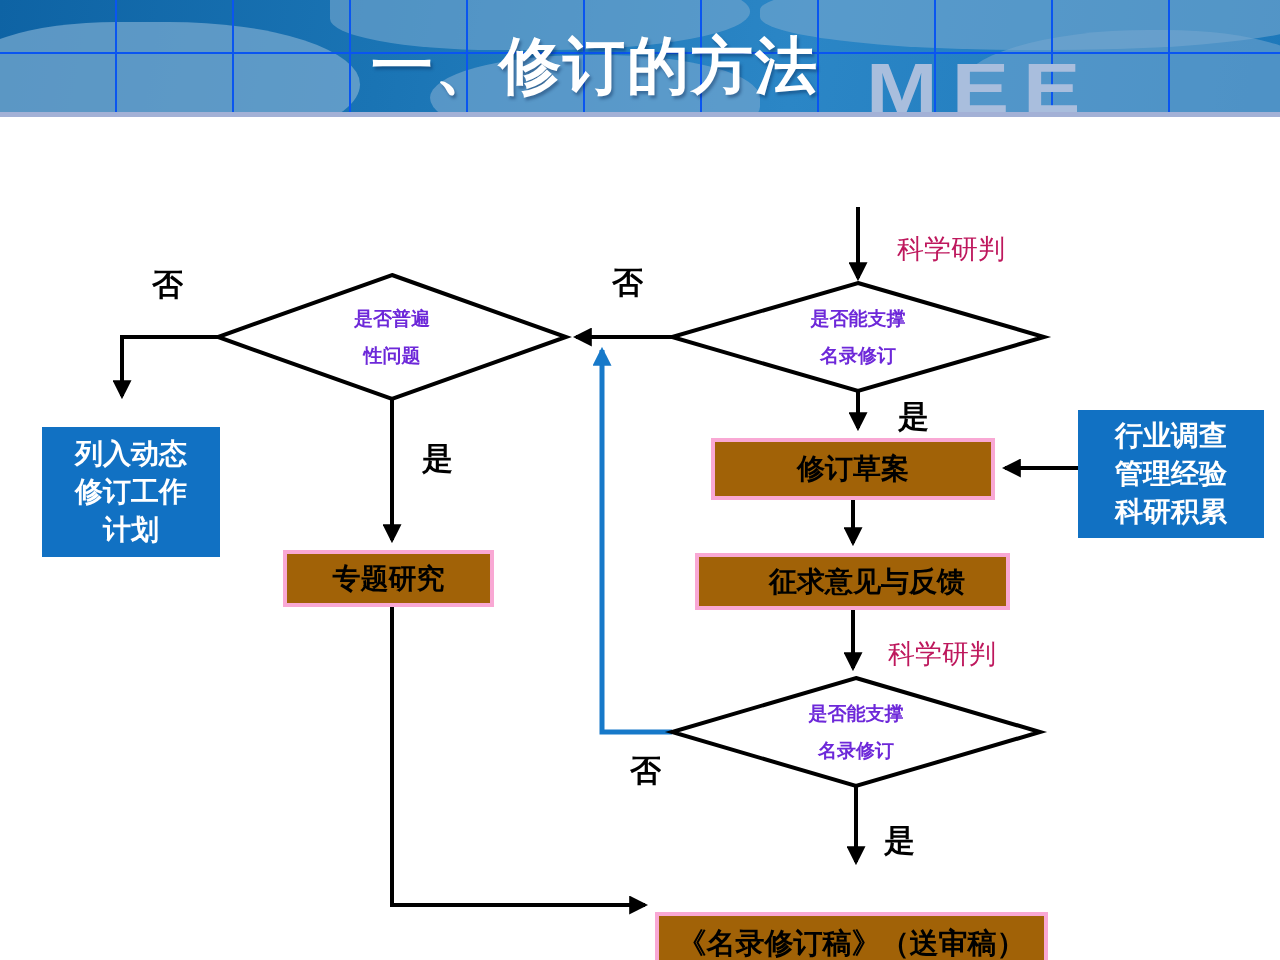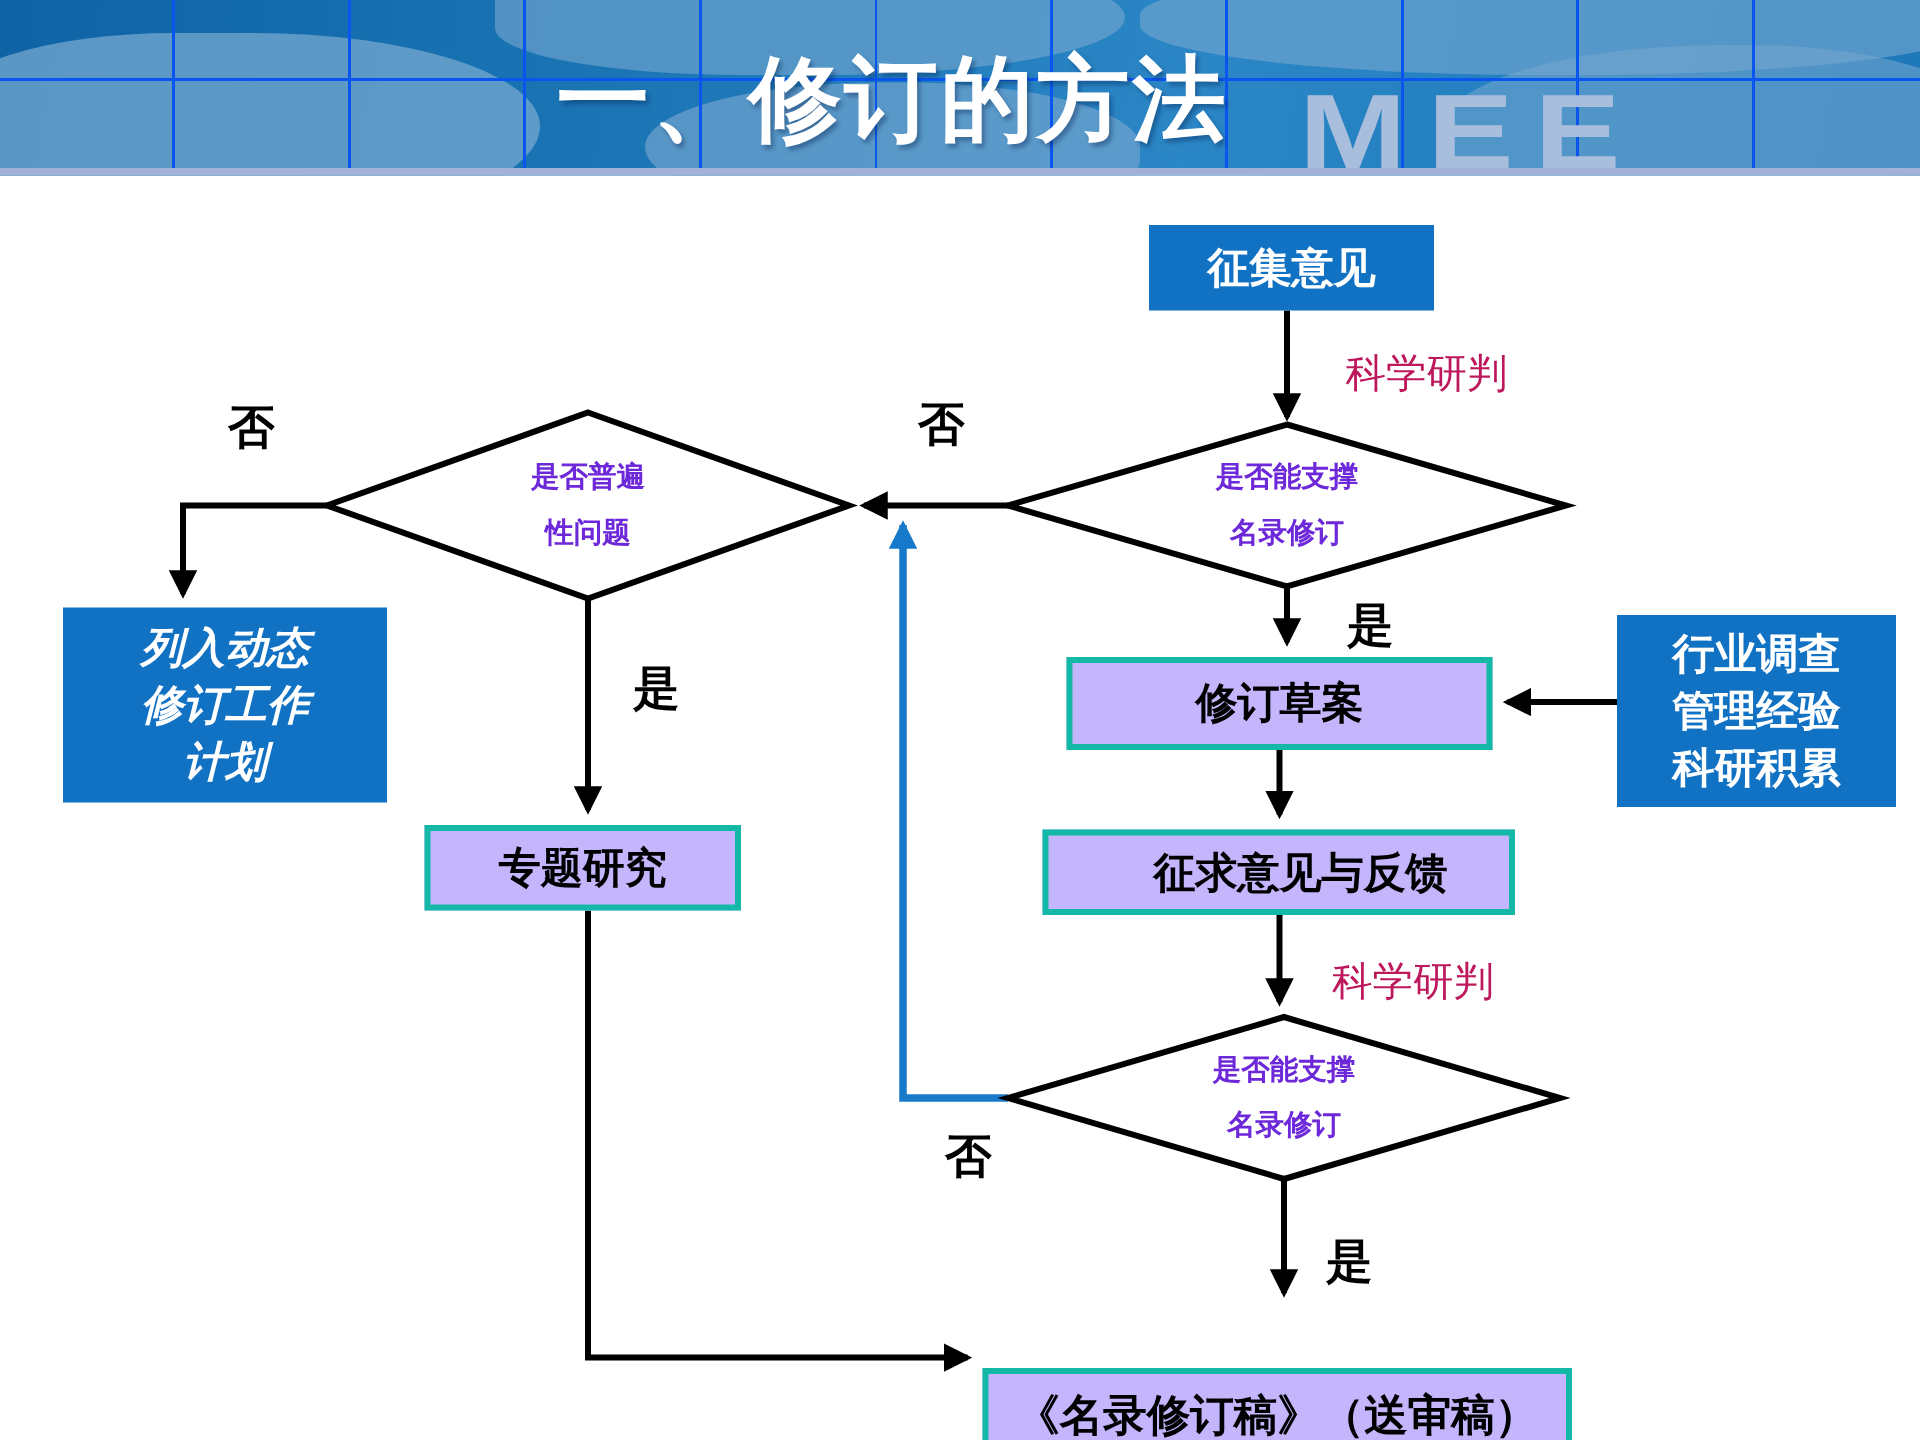--- a/index.html
+++ b/index.html
@@ -38,31 +38,31 @@
     transform:scaleY(.82);transform-origin:top left;
   }
 
   
   .flow-svg{position:absolute;left:0;top:0;width:1280px;height:960px;}
   .node{
     position:absolute;display:flex;align-items:center;justify-content:center;
     text-align:center;font-weight:bold;white-space:pre-line;box-sizing:border-box;
   }
   .node-blue{background:#1171c3;color:#ffffff;font-size:28px;line-height:38px;}
-  .node-outline{background:#c4b5fd;border:4px solid #14b8a6;color:#000000;font-size:28px;}
+  .node-outline{background:#a16207;border:4px solid #f9a8d4;color:#000000;font-size:28px;}
   .diamond-text{
     position:absolute;display:flex;align-items:center;justify-content:center;
     text-align:center;font-weight:bold;color:#6d28d9;font-size:19px;line-height:37px;
     white-space:pre-line;
   }
   .edge-label{position:absolute;font-weight:bold;color:#000000;font-size:31px;}
   .edge-label-red{position:absolute;font-weight:normal;color:#be185d;font-size:27px;}
 
   .n-collect{left:766px;top:150px;width:190px;height:57px;}
-  .n-plan{left:42px;top:405px;width:216px;height:130px;font-style:italic;}
+  .n-plan{left:42px;top:427px;width:178px;height:130px;}
   .n-sources{left:1078px;top:410px;width:186px;height:128px;}
   .n-research{left:283px;top:550px;width:211px;height:57px;}
   .n-draft{left:711px;top:438px;width:284px;height:62px;}
   .n-feedback{left:695px;top:553px;width:315px;height:57px;padding-left:29px;}
   .n-final{left:655px;top:872px;width:393px;height:63px;font-size:29px;margin-top:40px;}
 
   .dt-1{left:758px;top:292px;width:200px;height:90px;}
   .dt-2{left:292px;top:292px;width:200px;height:90px;}
   .dt-3{left:756px;top:687px;width:200px;height:90px;}
 
@@ -125,21 +125,20 @@
     </g>
   </svg>
 
   <div class="diamond-text dt-1">是否能支撑
 名录修订</div>
   <div class="diamond-text dt-2">是否普遍
 性问题</div>
   <div class="diamond-text dt-3">是否能支撑
 名录修订</div>
 
-  <div class="node node-blue n-collect">征集意见</div>
   <div class="node node-blue n-plan">列入动态
 修订工作
 计划</div>
   <div class="node node-blue n-sources">行业调查
 管理经验
 科研积累</div>
   <div class="node node-outline n-research">专题研究</div>
   <div class="node node-outline n-draft">修订草案</div>
   <div class="node node-outline n-feedback">征求意见与反馈</div>
   <div class="node node-outline n-final">《名录修订稿》（送审稿）</div>

